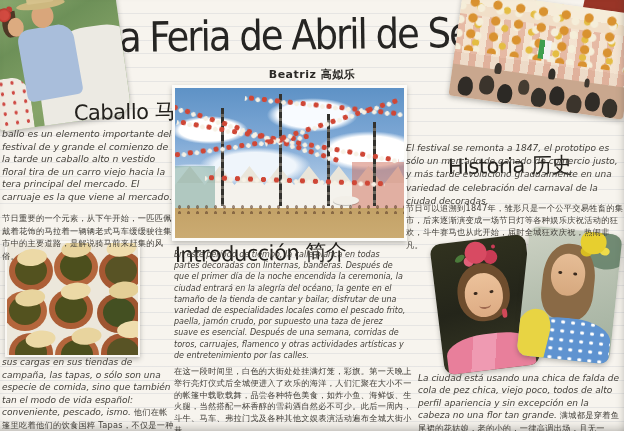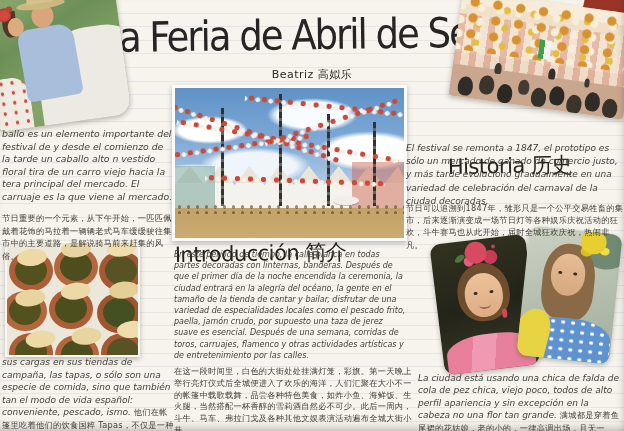--- a/index.html
+++ b/index.html
@@ -17,21 +17,21 @@
     box-shadow: inset 0 -9px 12px -9px rgba(60,60,55,.45), inset -7px 0 10px -8px rgba(60,60,55,.3);
   }
   
   .title {
     position:absolute; left:100px; top:14px; margin:0; z-index:1;
     font-size:37px; font-weight:400; letter-spacing:-2px; white-space:nowrap;
     color:#262523; transform:rotate(-0.8deg) scaleY(1.12); transform-origin:left top;
   }
   .author {
     position:absolute; left:0; right:0; top:67px; z-index:3; text-align:center;
-    font-size:11px; font-weight:normal; color:#2c2a27; letter-spacing:.5px;
+    font-size:11px; font-weight:bold; color:#2c2a27; letter-spacing:.5px;
   }
   .sec { position:absolute; z-index:3; }
   .sec h2 { margin:0; font-size:21px; font-weight:400; color:#23211d; letter-spacing:-.5px; transform:rotate(-1deg); transform-origin:left bottom; white-space:nowrap; }
   .body-text { margin:0; color:#413e38; }
   .es { font-style:italic; }
   .zh { font-style:normal; letter-spacing:.3px; }
   .caballo-head { left:74px;  top:99px;  }
   .caballo-es   { left:2px;   top:128px; width:172px; font-size:9.3px; line-height:12.6px; }
   .caballo-zh   { left:2px;   top:212px; width:174px; font-size:8.2px; line-height:12.6px; }
   .intro-head   { left:175px; top:241px; }
@@ -218,21 +218,24 @@
   <div class="photo woman-photo">
     <div class="woman-blob"></div>
     <div class="woman-hair"></div>
     <div class="woman-face"></div>
     <div class="woman-eyes"></div>
     <div class="woman-flower"></div>
     <div class="woman-dress"></div>
     <div class="woman-shawl"></div>
   </div>
 
-  <p class="sec body-text es caballo-es">ballo es un elemento importante del festival de y desde el comienzo de la tarde un caballo alto n vestido floral tira de un carro viejo hacia la tera principal del mercado. El carruaje es la que viene al mercado.</p>
+  <div class="sec caballo-head">
+      <h2>Caballo 马</h2>
+    </div>
+  <p class="sec body-text es caballo-es">ballo es un elemento importante del festival de y grande el comienzo de la tarde un caballo alto n vestido floral tira de un carro viejo hacia la tera principal del mercado. El carruaje es la que viene al mercado.</p>
   <p class="sec body-text zh caballo-zh">节日重要的一个元素，从下午开始，一匹匹佩戴着花饰的马拉着一辆辆老式马车缓缓驶往集市中的主要道路，是解说骑马前来赶集的风俗。</p>
 
   <div class="sec intro-head">
       <h2>Introducción 简介</h2>
     </div>
   <p class="sec body-text es intro-es">En este período de tiempo, la calle blanca en todas partes decoradas con linternas, banderas. Después de que el primer día de la noche encendida la ceremonia, la ciudad entrará en la alegría del océano, la gente en el tamaño de la tienda de cantar y bailar, disfrutar de una variedad de especialidades locales como el pescado frito, paella, jamón crudo, por supuesto una taza de jerez suave es esencial. Después de una semana, corridas de toros, carruajes, flamenco y otras actividades artísticas y de entretenimiento por las calles.</p>
   <p class="sec body-text zh intro-zh">在这一段时间里，白色的大街处处挂满灯笼，彩旗。第一天晚上举行亮灯仪式后全城便进入了欢乐的海洋，人们汇聚在大小不一的帐篷中载歌载舞，品尝各种特色美食，如炸小鱼、海鲜饭、生火腿，当然搭配一杯香醇的雪莉酒自然必不可少。此后一周内，斗牛、马车、弗拉门戈及各种其他文娱表演活动遍布全城大街小巷。</p>
 
   <div class="sec hist-head">
       <h2>Historia 历史</h2>

